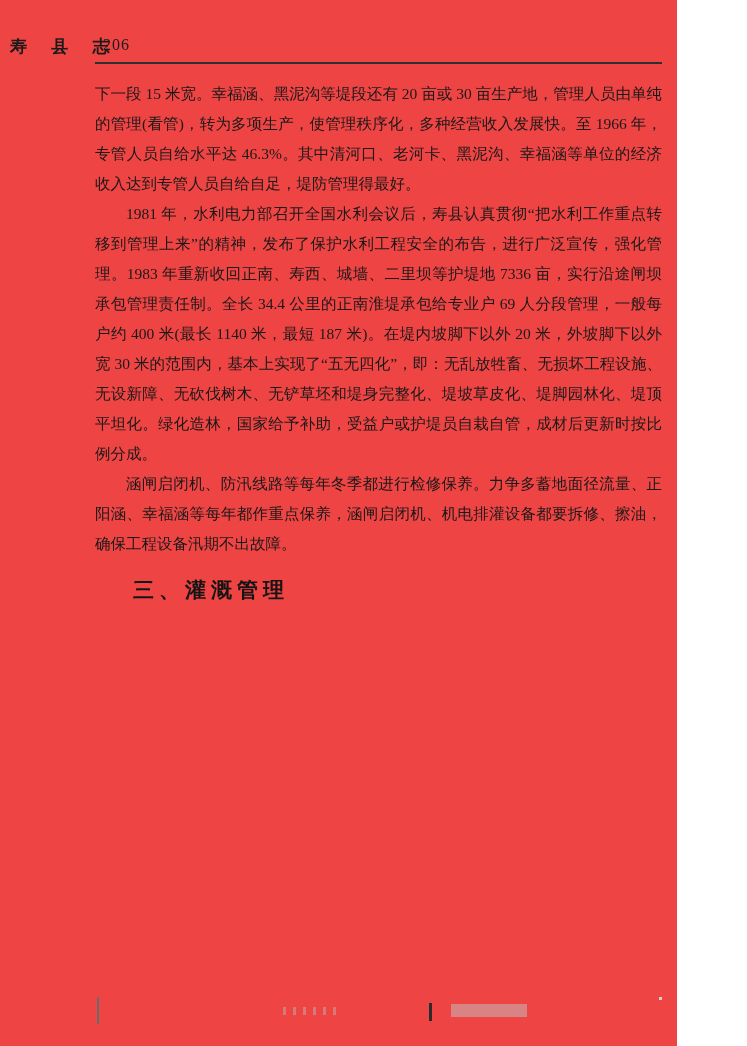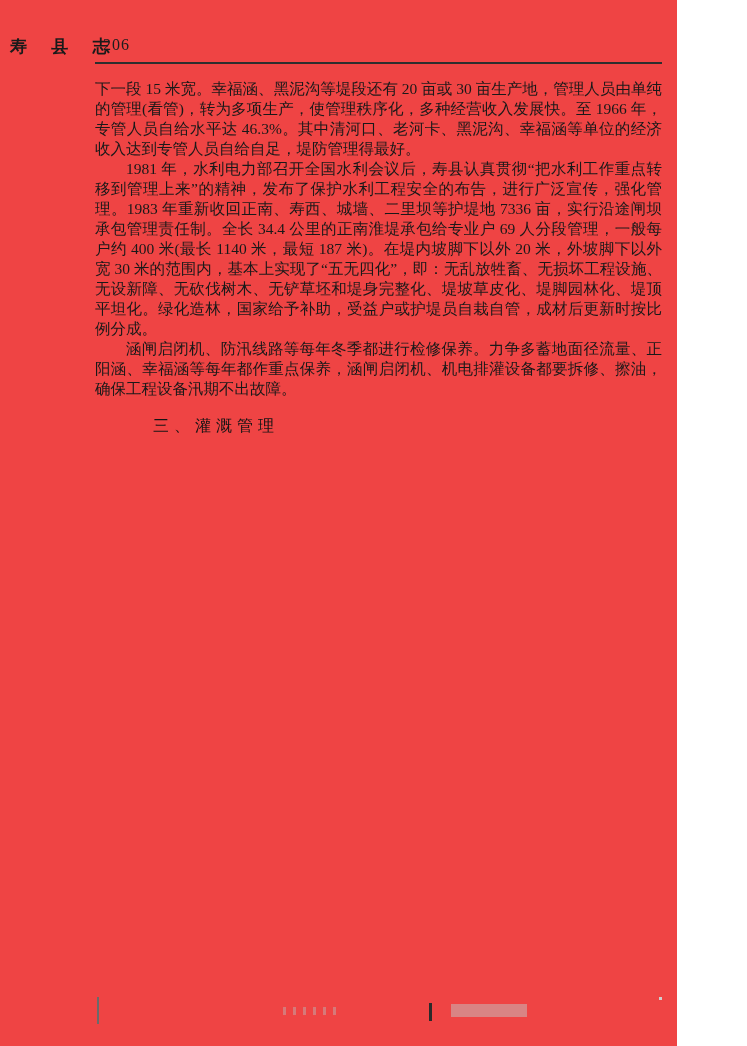--- a/index.html
+++ b/index.html
@@ -47,33 +47,33 @@
   
   .text-col {
     position: absolute;
     left: 95px;
     top: 79px;
     width: 567px;
   }
   .text-col p {
     margin: 0;
     font-size: 15.5px;
-    line-height: 20px;
+    line-height: 30px;
     text-align: justify;
     text-justify: inter-ideograph;
     text-indent: 2em;
     color: #191919;
   }
   .text-col p.continuation {
     text-indent: 0;
   }
   .section-heading {
-    margin: 17px 0 15px 58px;
-    font-size: 16px;
-    font-weight: normal;
+    margin: 17px 0 15px 38px;
+    font-size: 21px;
+    font-weight: bold;
     letter-spacing: 5px;
     color: #141414;
   }
   
   .artifact {
     position: absolute;
     pointer-events: none;
   }
   .art-left-tick   { left: 97px;  top: 997px;  width: 2px;  height: 27px; background: #6a6a6a; }
   .art-mid-smudge  { left: 283px; top: 1007px; width: 58px; height: 8px;

